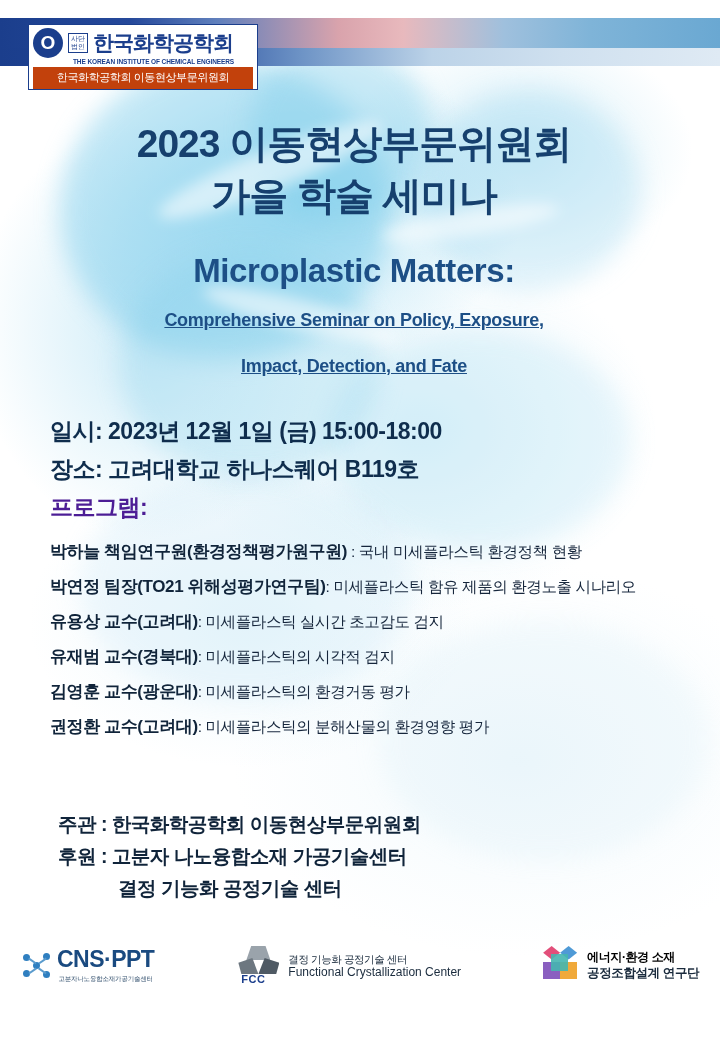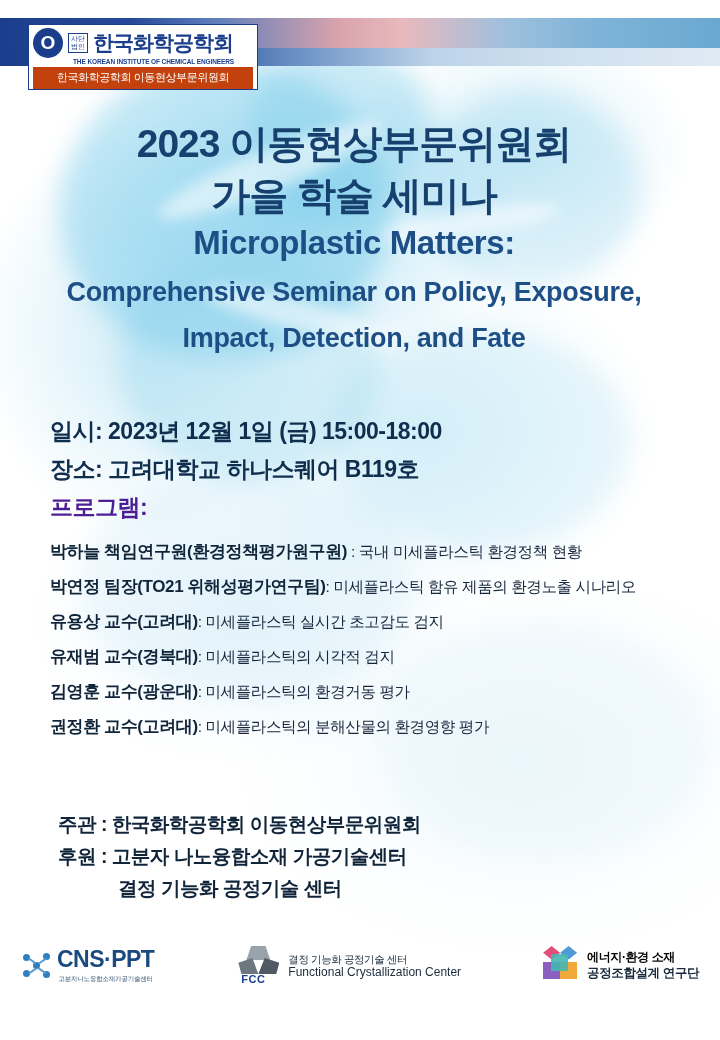--- a/index.html
+++ b/index.html
@@ -138,34 +138,35 @@
     text-align: center;
   }
   .title-kr {
     font-size: 39px;
     line-height: 52px;
     color: #16406e;
     font-weight: bold;
     letter-spacing: -1px;
   }
   .title-en-main {
-    margin-top: 1px;
+    margin-top: 29px;
     font-size: 33px;
     line-height: 40px;
     color: #1d4f86;
     font-weight: bold;
     letter-spacing: -0.4px;
   }
   .title-en-sub {
     margin-top: 13px;
-    font-size: 27px;
+    font-size: 18px;
     line-height: 33px;
     color: #1d4f86;
     font-weight: bold;
     letter-spacing: -0.3px;
+    text-decoration: underline;
   }
 
   
   .info {
     position: absolute;
     left: 50px; top: 412px;
     width: 640px;
     color: #14253b;
   }
   .info-line {

